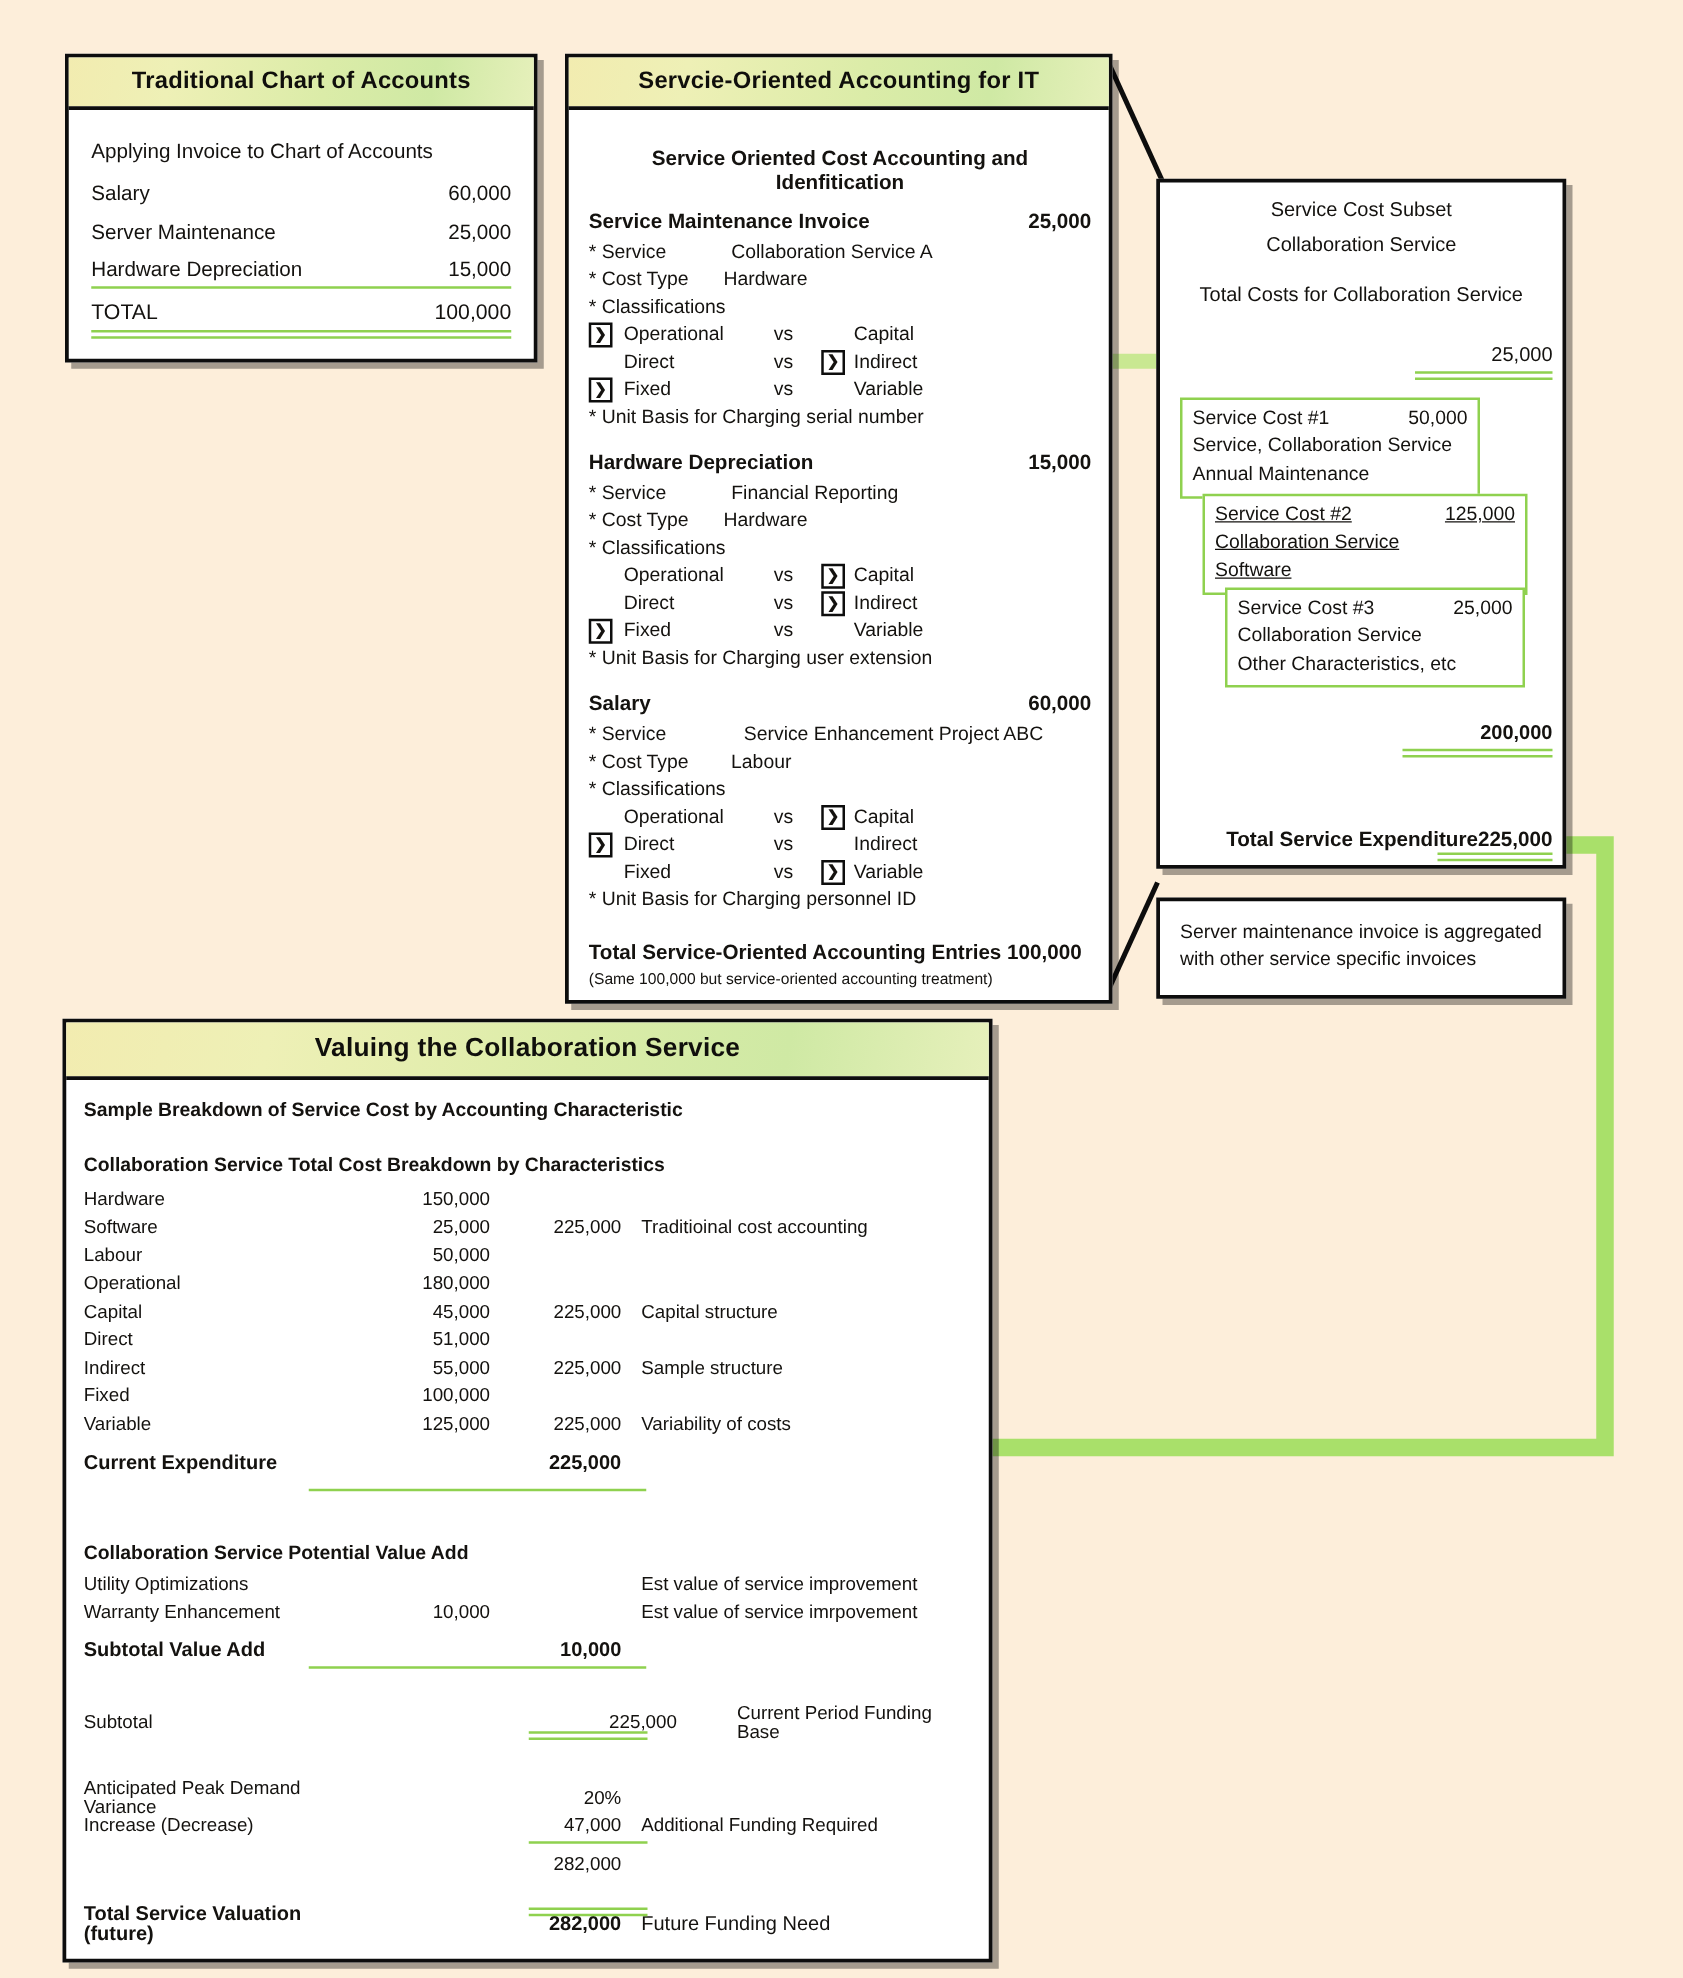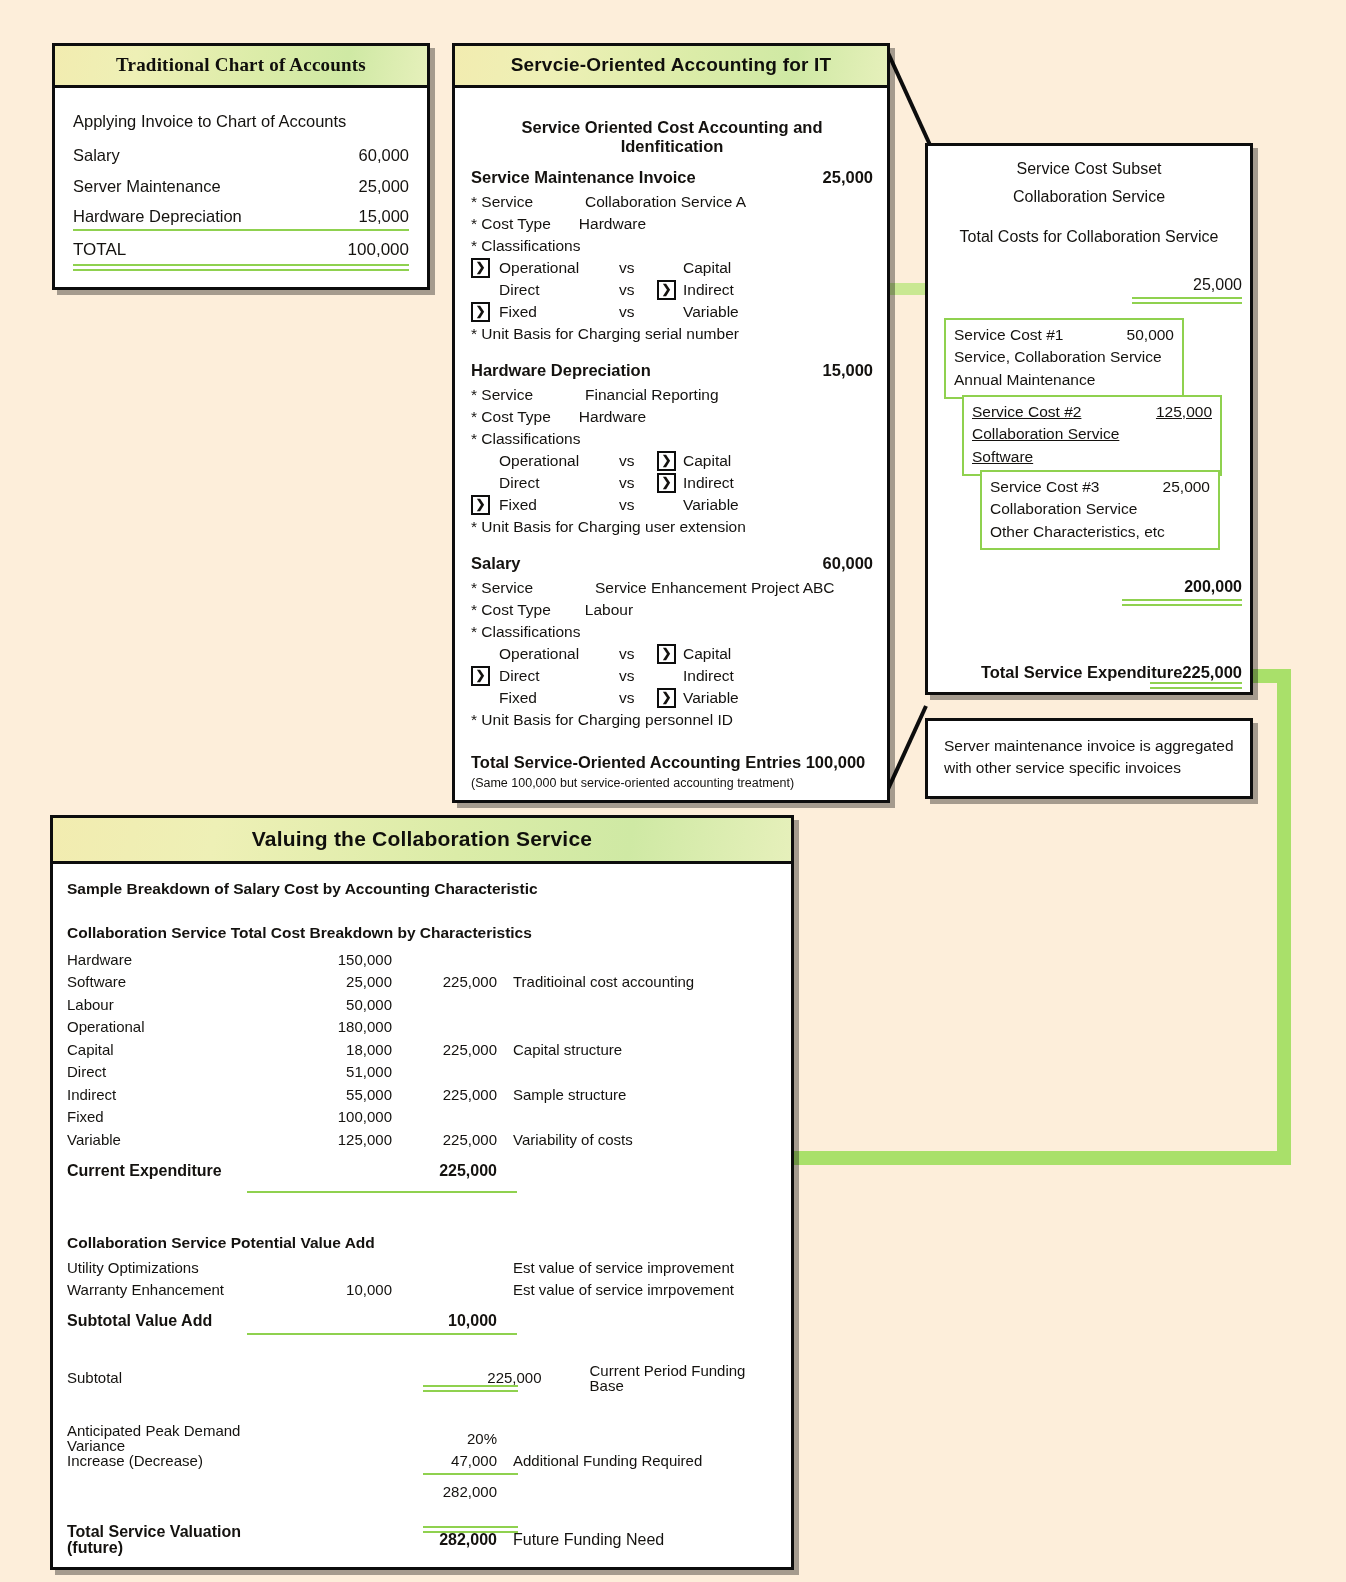--- a/index.html
+++ b/index.html
@@ -16,21 +16,21 @@
   .phead{
     background:linear-gradient(100deg,#f2ecb0 0%,#eef0b6 22%,#dbeca8 55%,#cfe9a4 78%,#e6f0bb 100%);
     border-bottom:3px solid #0d0d0d;
     text-align:center;font-weight:bold;font-size:19px;letter-spacing:.2px;
     padding:8px 0 9px 0;color:#100f0c;
   }
   .pbody{padding:14px 18px 16px 18px;}
 
   
   #panel-traditional{left:52px;top:43px;width:372px;}
-  #panel-traditional .phead{font-size:19px;font-family:Liberation Serif, serif;}
+  #panel-traditional .phead{font-size:19px;}
   .trad-row{display:flex;justify-content:space-between;font-size:16.5px;line-height:1.0;margin-bottom:14px;}
   .trad-intro{font-size:16.5px;margin:10px 0 16px 0;}
   .trad-total{display:flex;justify-content:space-between;font-size:17px;font-weight:normal;padding-top:5px;}
   .rule-green{border-top:2.5px solid #8fd14f;margin:2px 0 4px 0;}
   .rule-dbl{border-top:2.5px solid #8fd14f;border-bottom:2.5px solid #8fd14f;height:3px;margin-top:4px;}
 
   
   #panel-soa{left:452px;top:43px;width:432px;}
   #panel-soa .pbody{padding:26px 14px 10px 16px;}
   .soa-sub{text-align:center;font-weight:bold;font-size:16.5px;margin:4px 0 12px 0;}
@@ -320,21 +320,21 @@
 <div class="panel" id="panel-callout">
   <div class="pbody">
     <div>Server maintenance invoice is aggregated</div>
     <div>with other service specific invoices</div>
   </div>
 </div>
 
 <div class="panel" id="panel-valuing">
   <div class="phead">Valuing the Collaboration Service</div>
   <div class="pbody">
-    <div class="v-h" style="margin-bottom:26px;">Sample Breakdown of Salary Cost by Accounting Characteristic</div>
+    <div class="v-h" style="margin-bottom:26px;">Sample Breakdown of Service Cost by Accounting Characteristic</div>
     <div class="v-h" style="margin-bottom:6px;">Collaboration Service Total Cost Breakdown by Characteristics</div>
 
     <div class="vrow">
       <span class="c1">Hardware</span>
       <span class="c2">150,000</span>
       <span class="c3"></span>
       <span class="c4"></span>
     </div>
     <div class="vrow">
       <span class="c1">Software</span>
@@ -349,21 +349,21 @@
       <span class="c4"></span>
     </div>
     <div class="vrow">
       <span class="c1">Operational</span>
       <span class="c2">180,000</span>
       <span class="c3"></span>
       <span class="c4"></span>
     </div>
     <div class="vrow">
       <span class="c1">Capital</span>
-      <span class="c2">18,000</span>
+      <span class="c2">45,000</span>
       <span class="c3">225,000</span>
       <span class="c4">Capital structure</span>
     </div>
     <div class="vrow">
       <span class="c1">Direct</span>
       <span class="c2">51,000</span>
       <span class="c3"></span>
       <span class="c4"></span>
     </div>
     <div class="vrow">

